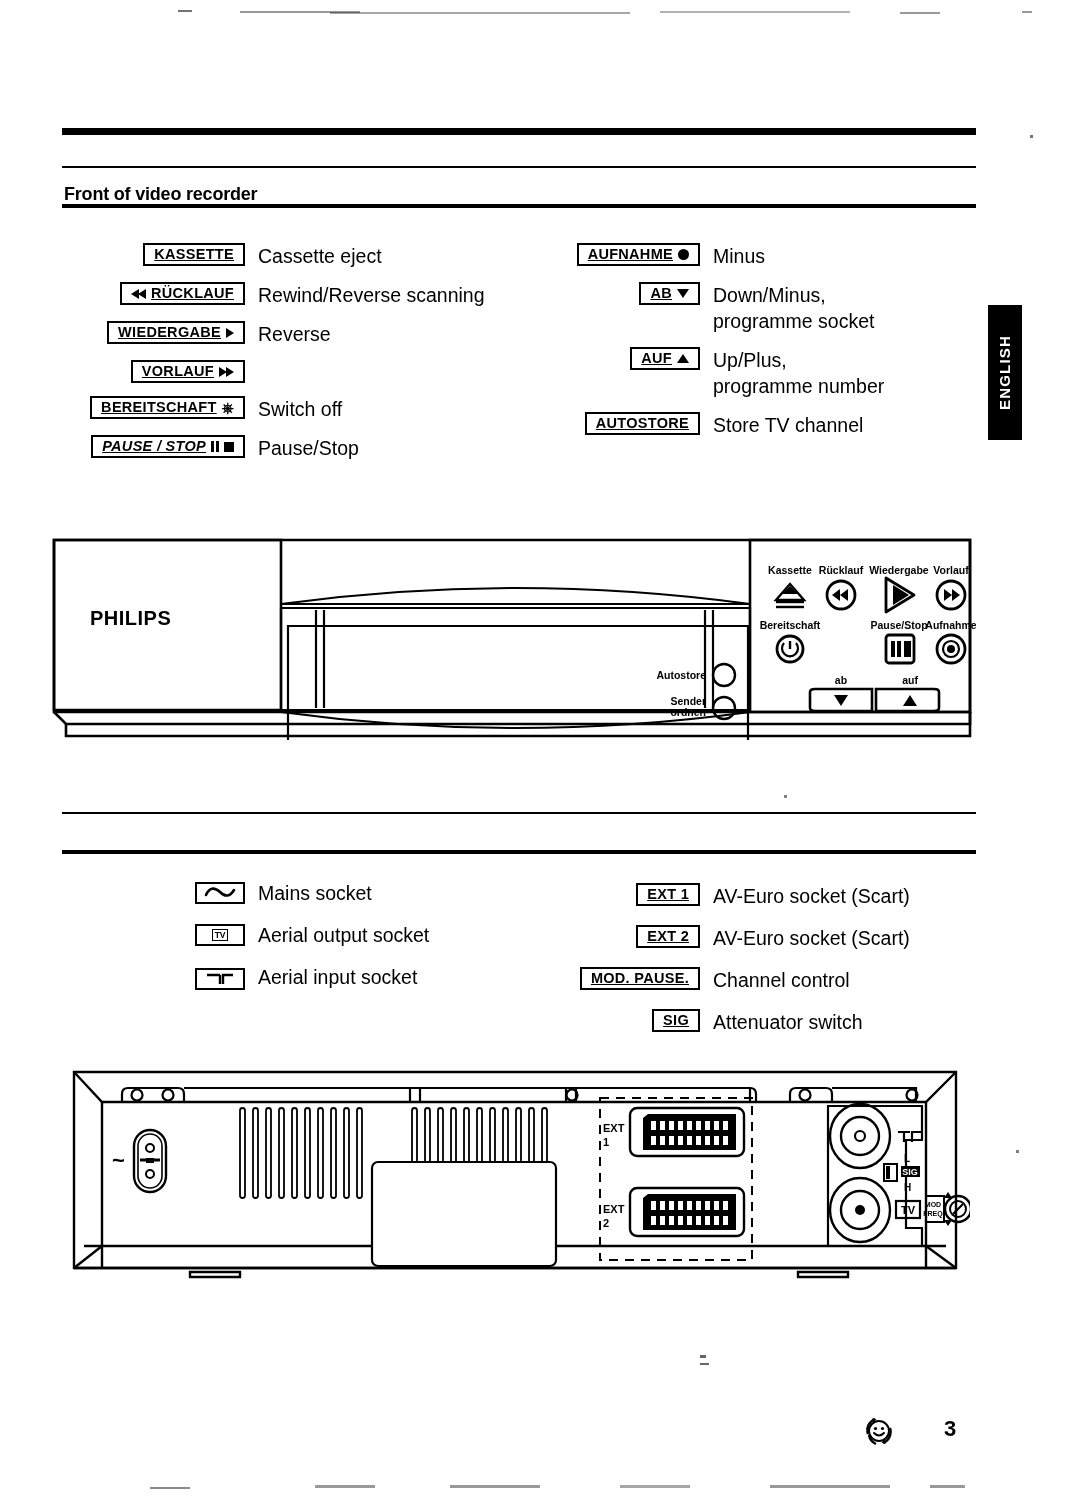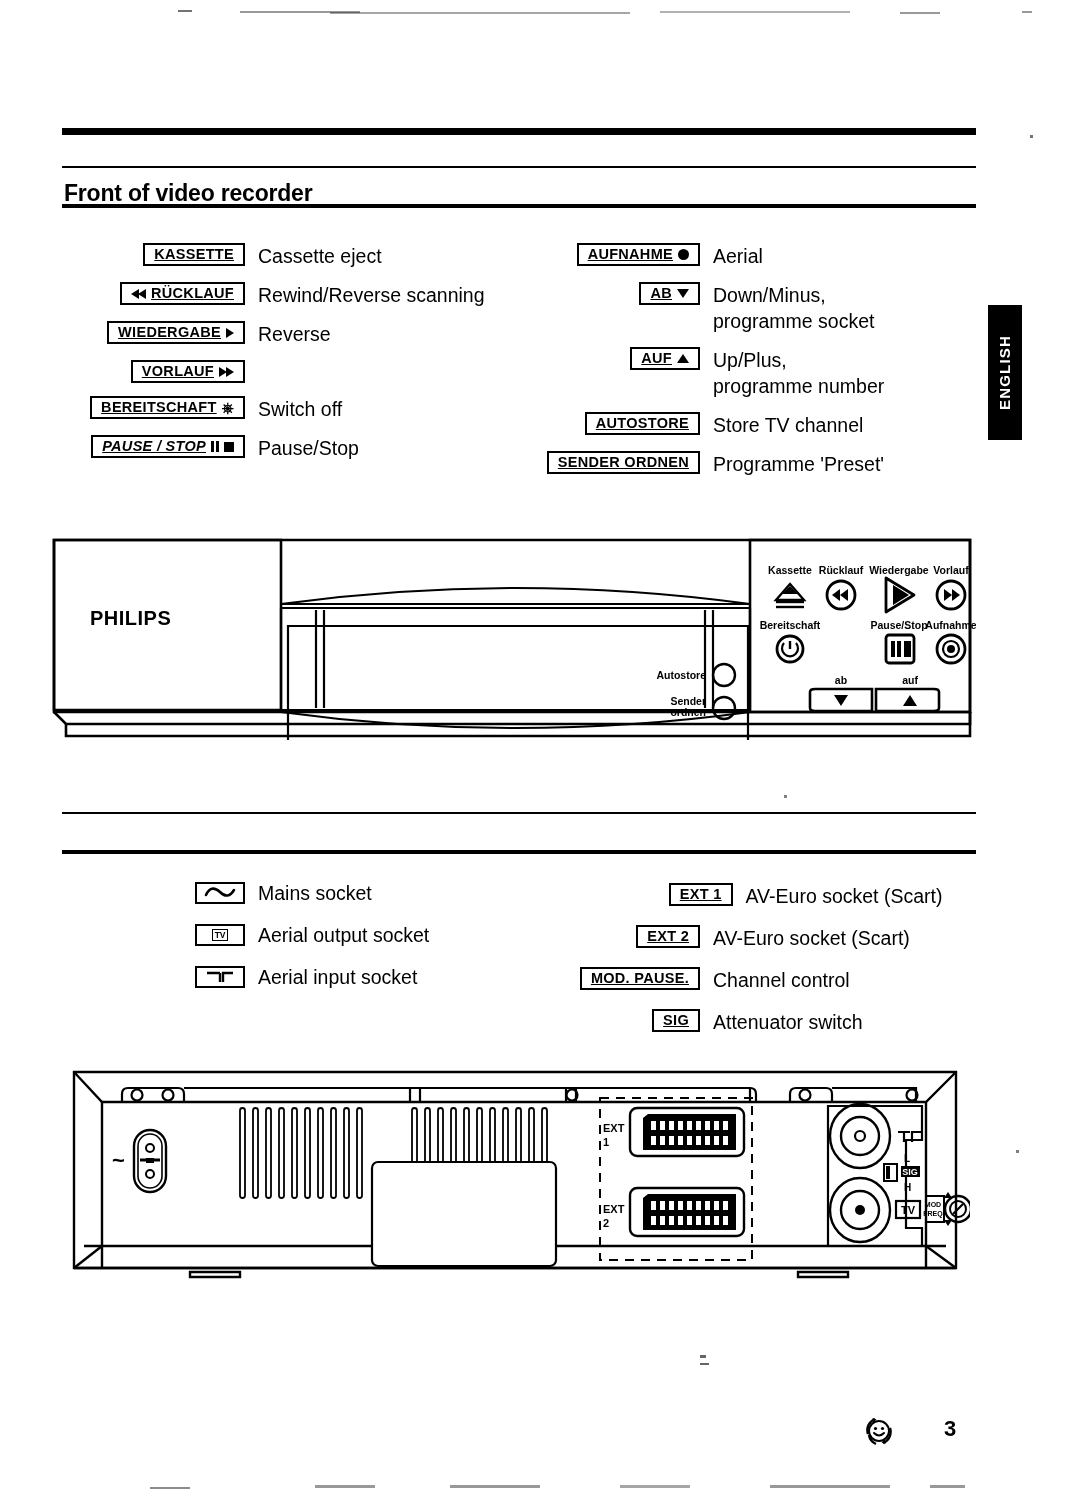--- a/index.html
+++ b/index.html
@@ -13,23 +13,22 @@
   .speckle{position:absolute;background:#000;opacity:.55;}
 
   
   .rule{position:absolute;background:#000;}
   .rule-thick{height:7px;}
   .rule-med{height:4px;}
   .rule-thin{height:2px;}
 
   
   .sec-title{
-    position:absolute;font-weight:bold;font-size:23px;letter-spacing:-.2px;
+    position:absolute;font-weight:bold;font-size:18px;letter-spacing:-.2px;
     white-space:nowrap;
-    margin-top:8px;
   }
 
   
   .legend{position:absolute;}
   .lrow{display:flex;align-items:flex-start;margin-bottom:0;}
   .keybox-wrap{display:flex;justify-content:flex-end;flex:0 0 auto;}
   .keybox{
     border:2px solid #000;display:inline-flex;align-items:center;
     justify-content:center;gap:5px;
     font-weight:bold;font-size:14.5px;letter-spacing:.3px;
@@ -169,21 +168,21 @@
 
   <div class="legend" style="left:545px;top:243px;width:430px;">
 
     <div class="lrow" style="margin-bottom:13px;">
       <div class="keybox-wrap" style="width:155px;">
         <div class="keybox">
           <span class="kt">AUFNAHME</span>
           <span class="dot-rec g"></span>
         </div>
       </div>
-      <div class="desc">Aerial</div>
+      <div class="desc">Minus</div>
     </div>
 
     <div class="lrow" style="margin-bottom:13px;">
       <div class="keybox-wrap" style="width:155px;">
         <div class="keybox">
           <span class="kt">AB</span>
           <span class="tri-dn g"></span>
         </div>
       </div>
       <div class="desc">Down/Minus,
@@ -203,28 +202,20 @@
 
     <div class="lrow" style="margin-bottom:13px;">
       <div class="keybox-wrap" style="width:155px;">
         <div class="keybox">
           <span class="kt">AUTOSTORE</span>
         </div>
       </div>
       <div class="desc">Store TV channel</div>
     </div>
 
-    <div class="lrow">
-      <div class="keybox-wrap" style="width:155px;">
-        <div class="keybox">
-          <span class="kt">SENDER ORDNEN</span>
-        </div>
-      </div>
-      <div class="desc">Programme 'Preset'</div>
-    </div>
   </div>
 
   <div class="eng-tab" style="left:988px;top:305px;width:34px;height:135px;">
     <span>ENGLISH</span>
   </div>
 
   <div class="illus" style="left:48px;top:522px;">
     <svg width="928" height="218" viewBox="0 0 928 218">
       <g fill="none" stroke="#000" stroke-width="2.6">
 
@@ -354,36 +345,36 @@
 
     <div class="lrow" style="margin-bottom:16px;align-items:center;">
       <div class="keybox-wrap" style="width:175px;">
         <div class="symbox">
           <span class="tvmini">TV</span>
         </div>
       </div>
       <div class="desc">Aerial output socket</div>
     </div>
 
-    <div class="lrow" style="align-items:center;">
+    <div class="lrow" style="align-items:flex-end;">
       <div class="keybox-wrap" style="width:175px;">
         <div class="symbox">
           <svg width="34" height="14" viewBox="0 0 34 14">
             <path d="M4 3 H17 M17 3 V12" fill="none" stroke="#000" stroke-width="2.4"></path>
             <path d="M20 12 V3 H30" fill="none" stroke="#000" stroke-width="2.4"></path>
           </svg>
         </div>
       </div>
       <div class="desc">Aerial input socket</div>
     </div>
   </div>
 
   <div class="legend" style="left:545px;top:883px;width:430px;">
 
-    <div class="lrow" style="margin-bottom:16px;justify-content:center;">
+    <div class="lrow" style="margin-bottom:16px;">
       <div class="keybox-wrap" style="width:155px;">
         <div class="keybox">
           <span class="kt">EXT 1</span>
         </div>
       </div>
       <div class="desc">AV-Euro socket (Scart)</div>
     </div>
 
     <div class="lrow" style="margin-bottom:16px;">
       <div class="keybox-wrap" style="width:155px;">

